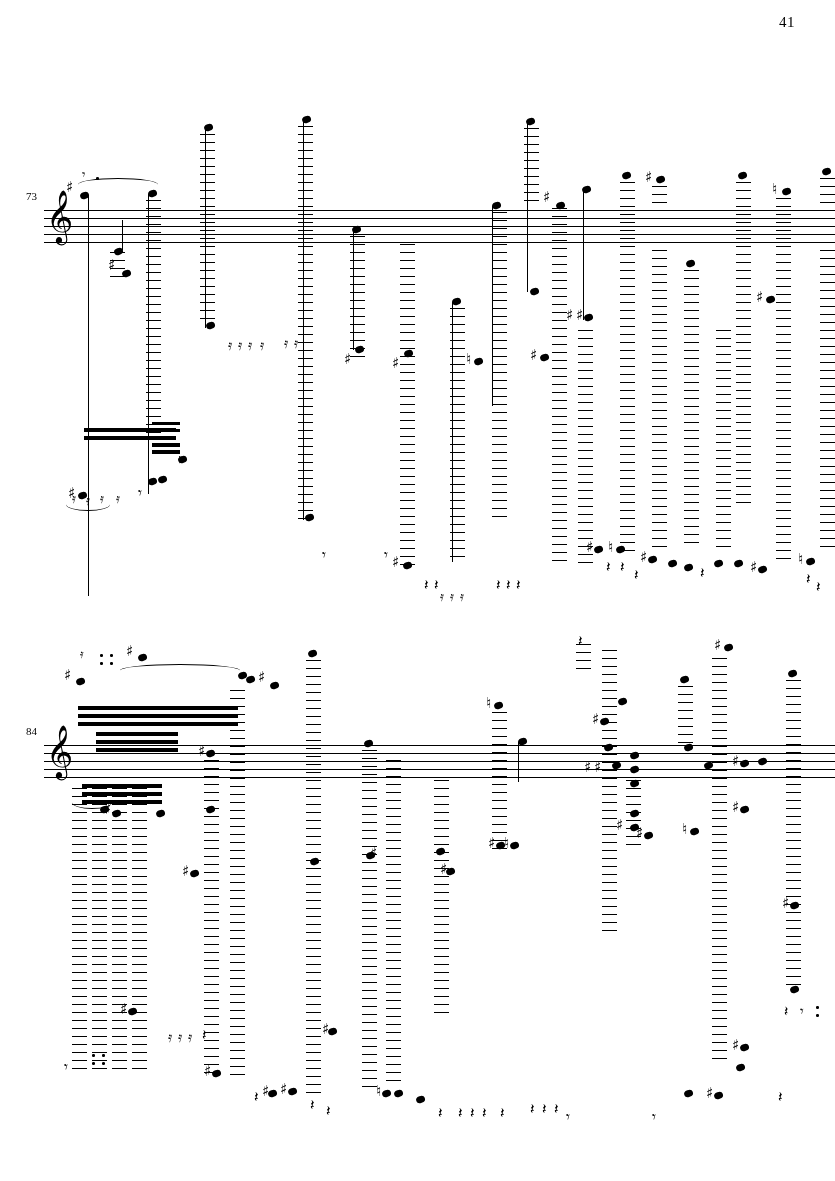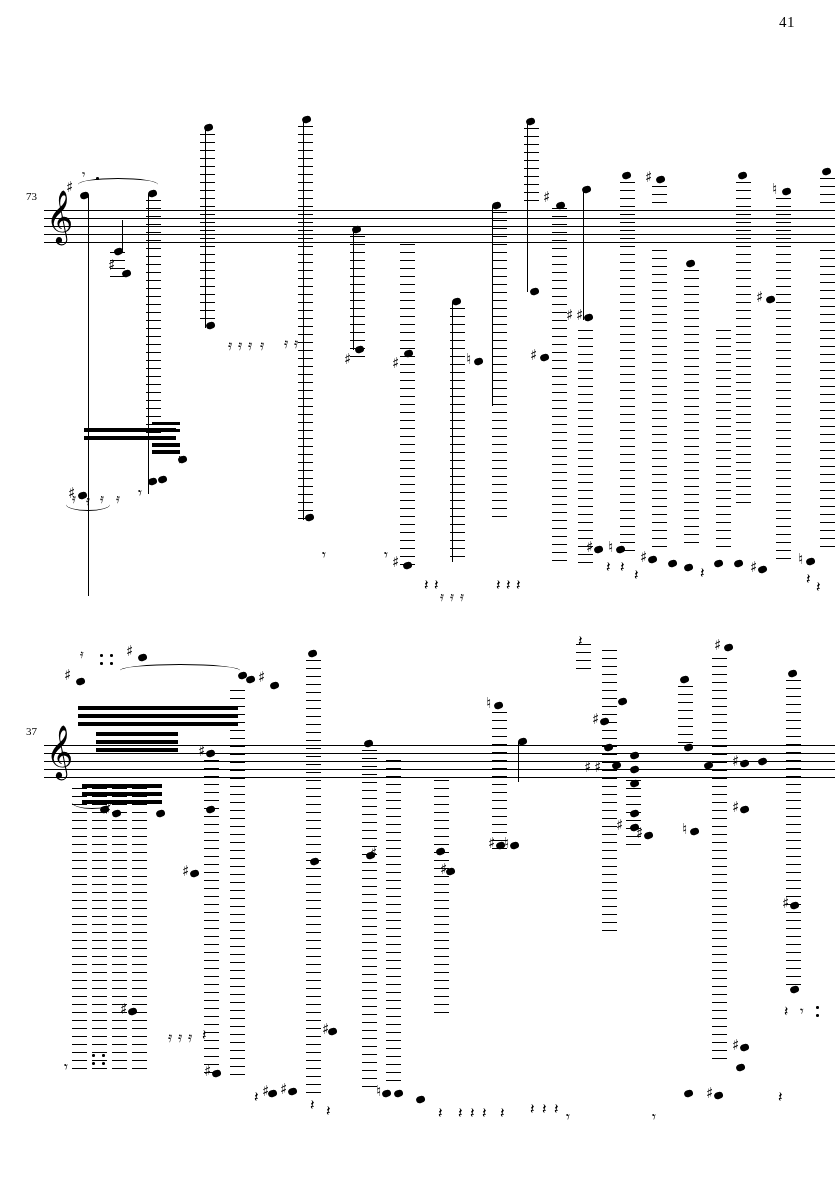--- a/index.html
+++ b/index.html
@@ -936,21 +936,21 @@
     <div class="note" style="left:734px; top:460px;"></div>
     <div class="note" style="left:758px; top:466px;"></div>
     <div class="acc" style="left:750px; top:460px;">♯</div>
     <div class="note" style="left:806px; top:458px;"></div>
     <div class="acc nat" style="left:798px; top:452px;">♮</div>
 
   </div>
 
   <div class="system" id="system-2">
 
-    <div class="measure-number">37</div>
+    <div class="measure-number">84</div>
     <div class="clef">𝄞</div>
 
     <div class="staff">
       <div class="line"></div>
       <div class="line"></div>
       <div class="line"></div>
       <div class="line"></div>
       <div class="line"></div>
     </div>
 

